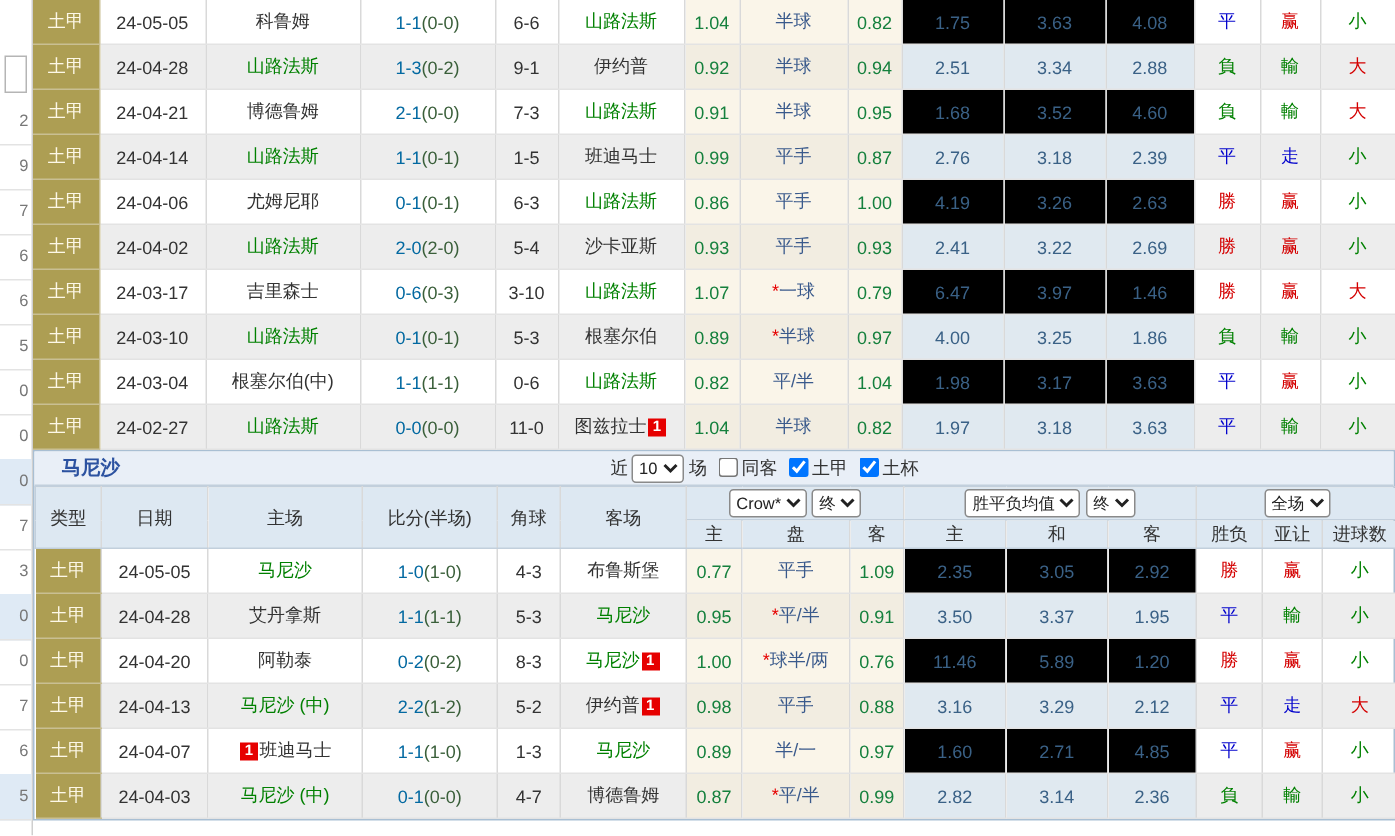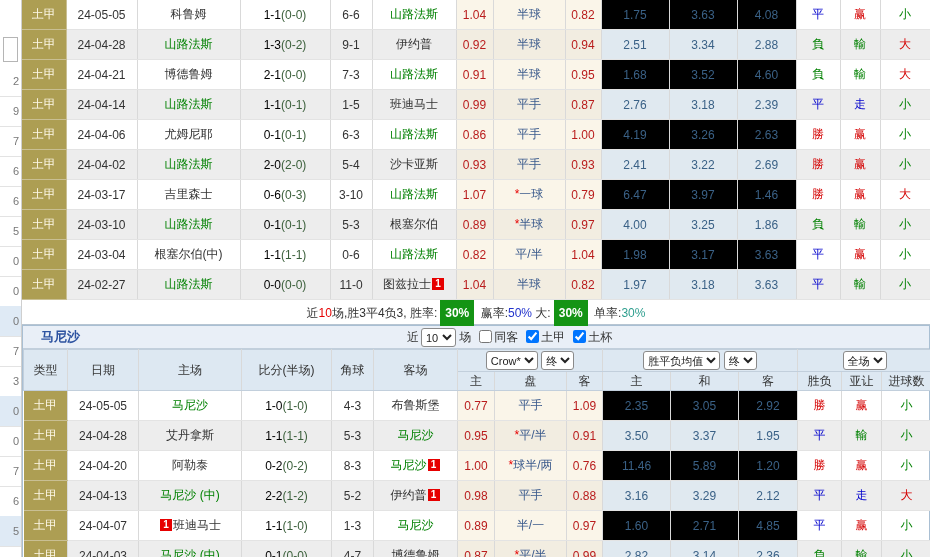--- a/index.html
+++ b/index.html
@@ -13,29 +13,29 @@
     border-bottom:1px solid #e3e3e3;color:#777;font-size:11px;overflow:hidden;}
   .strip-row.hl{background:#dfeaf5;}
   .strip-box{position:absolute;left:3px;top:37px;width:13px;height:23px;background:#fff;border:1px solid #b5b5b5;}
   
   .main{position:absolute;left:22px;top:0;width:908px;}
   table{border-collapse:collapse;table-layout:fixed;width:908px;}
   td,th{height:29px;padding:0;text-align:center;overflow:hidden;white-space:nowrap;
     border-right:1px solid #d9d9d9;border-bottom:1px solid #e3e3e3;font-weight:normal;}
   .c-type{background:#ad9e53;color:#fdf8e7;border-bottom:1px solid #c9bf93;border-right:1px solid #c9bf93;}
   .alt td{background:#ededed;}
-  td.c-hc,.alt td.c-hc{background:#faf5e9;color:#b91c1c;}
+  td.c-hc,.alt td.c-hc{background:#faf5e9;color:#15803d;}
   .alt td.c-hc{background:#f2ede1;}
   td.c-line,.alt td.c-line{color:#3a5a8c;}
   td.c-eu,.alt td.c-eu{background:#000000;color:#3a6186;}
   .alt td.c-eu{background:#e0e9f0;}
   .alt td.c-type{background:#ad9e53;}
   .tname{color:#333;}
   .tname.green{color:#008000;}
-  .ft{color:#000000;}
+  .ft{color:#0369a1;}
   .ht{color:#3a5f3a;}
   .star{color:#e60000;}
   .r{color:#d40000;}
   .b{color:#0000cc;}
   .g{color:#008000;}
   .badge{display:inline-block;width:12px;height:12px;line-height:12px;background:#e60000;color:#fff;
     font-size:10px;font-weight:bold;margin:0 1px;vertical-align:1px;text-align:center;}
   
   .summary{height:24px;line-height:24px;text-align:center;background:#fff;border-bottom:1px solid #b7c5d2;}
   .summary .red{color:#e60000;}
@@ -268,26 +268,20 @@
           <td class="c-eu">1.97</td>
           <td class="c-eu">3.18</td>
           <td class="c-eu">3.63</td>
           <td><span class="b">平</span></td>
           <td><span class="g">輸</span></td>
           <td><span class="g">小</span></td>
         </tr>
       </tbody>
     </table>
 
-  <div class="summary">
-    <span>近</span><span class="red">10</span><span>场,胜3平4负3, 胜率:</span><span class="badge-pct">30%</span>
-    <span>赢率:</span><span class="blue">50%</span>
-    <span>大:</span><span class="badge-pct">30%</span>
-    <span>单率:</span><span class="teal">30%</span>
-  </div>
 
   <div class="section2">
     <div class="titlebar">
       <span class="title">马尼沙</span>
       <span class="controls">
         <label>近</label><select><option>10</option></select>
         <label>场</label><input type="checkbox" id="cb0" style=""><label for="cb0">同客</label><input type="checkbox" id="cb1" checked="" style=""><label for="cb1">土甲</label><input type="checkbox" id="cb2" checked="" style=""><label for="cb2">土杯</label>
       </span>
     </div>
 

